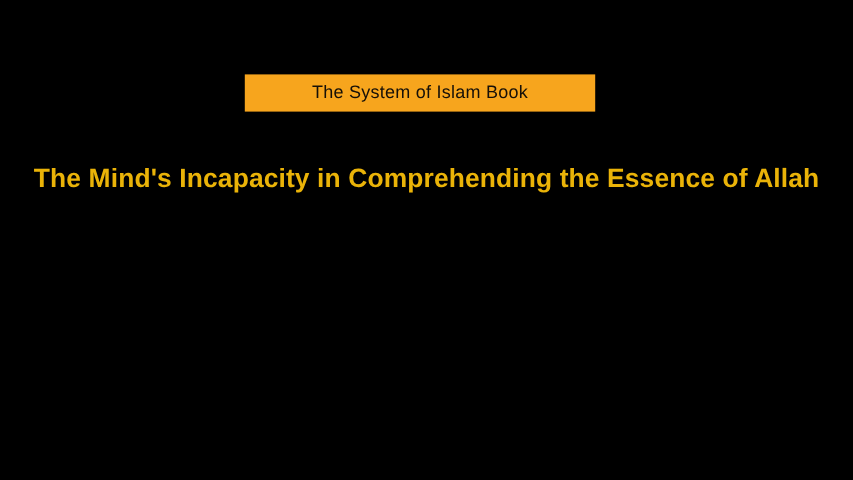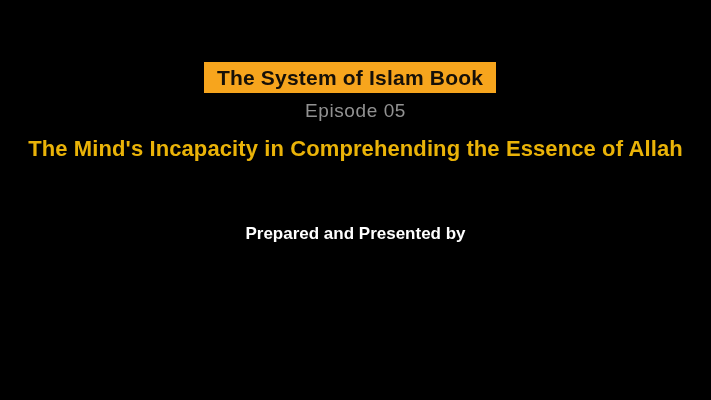--- a/index.html
+++ b/index.html
@@ -24,22 +24,22 @@
     width: 292px;
     height: 31px;
     background: #f7a51d;
     display: flex;
     align-items: center;
     justify-content: center;
   }
 
   .banner-label {
     color: #161008;
-    font-size: 21px;
-    font-weight: bold;
+    font-size: 15px;
+    font-weight: normal;
     letter-spacing: 0.2px;
     white-space: nowrap;
   }
 
   .episode {
     position: absolute;
     top: 100px;
     left: 0;
     width: 100%;
     text-align: center;
@@ -90,20 +90,18 @@
 </style>
 </head>
 <body>
 
 <div class="frame">
 
   <div class="banner" style="background: rgb(247, 165, 29);">
     <span class="banner-label" style="color: rgb(22, 16, 8);">The System of Islam Book</span>
   </div>
 
-  <div class="episode" style="color: rgb(146, 146, 146);">Episode 05</div>
 
   <div class="main-title" style="color: #eab308;">The Mind's Incapacity in Comprehending the Essence of Allah</div>
 
-  <div class="prepared-by" style="color: rgb(255, 255, 255);">Prepared and Presented by</div>
 
 
 </div>
 
 </body></html>

